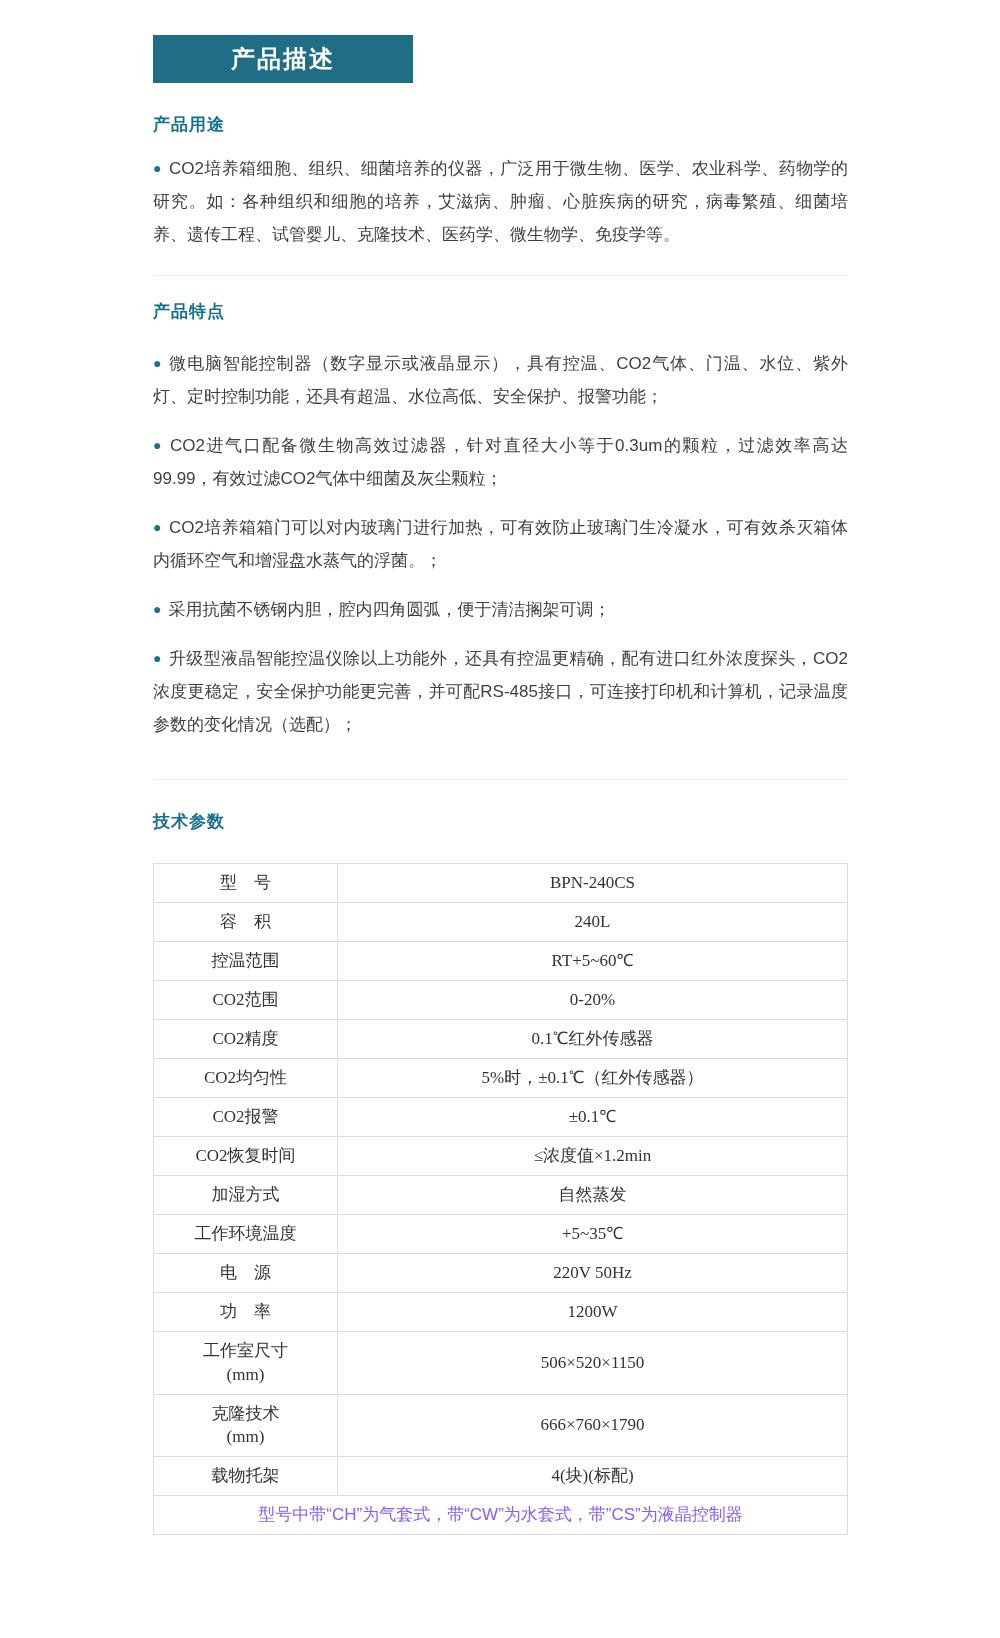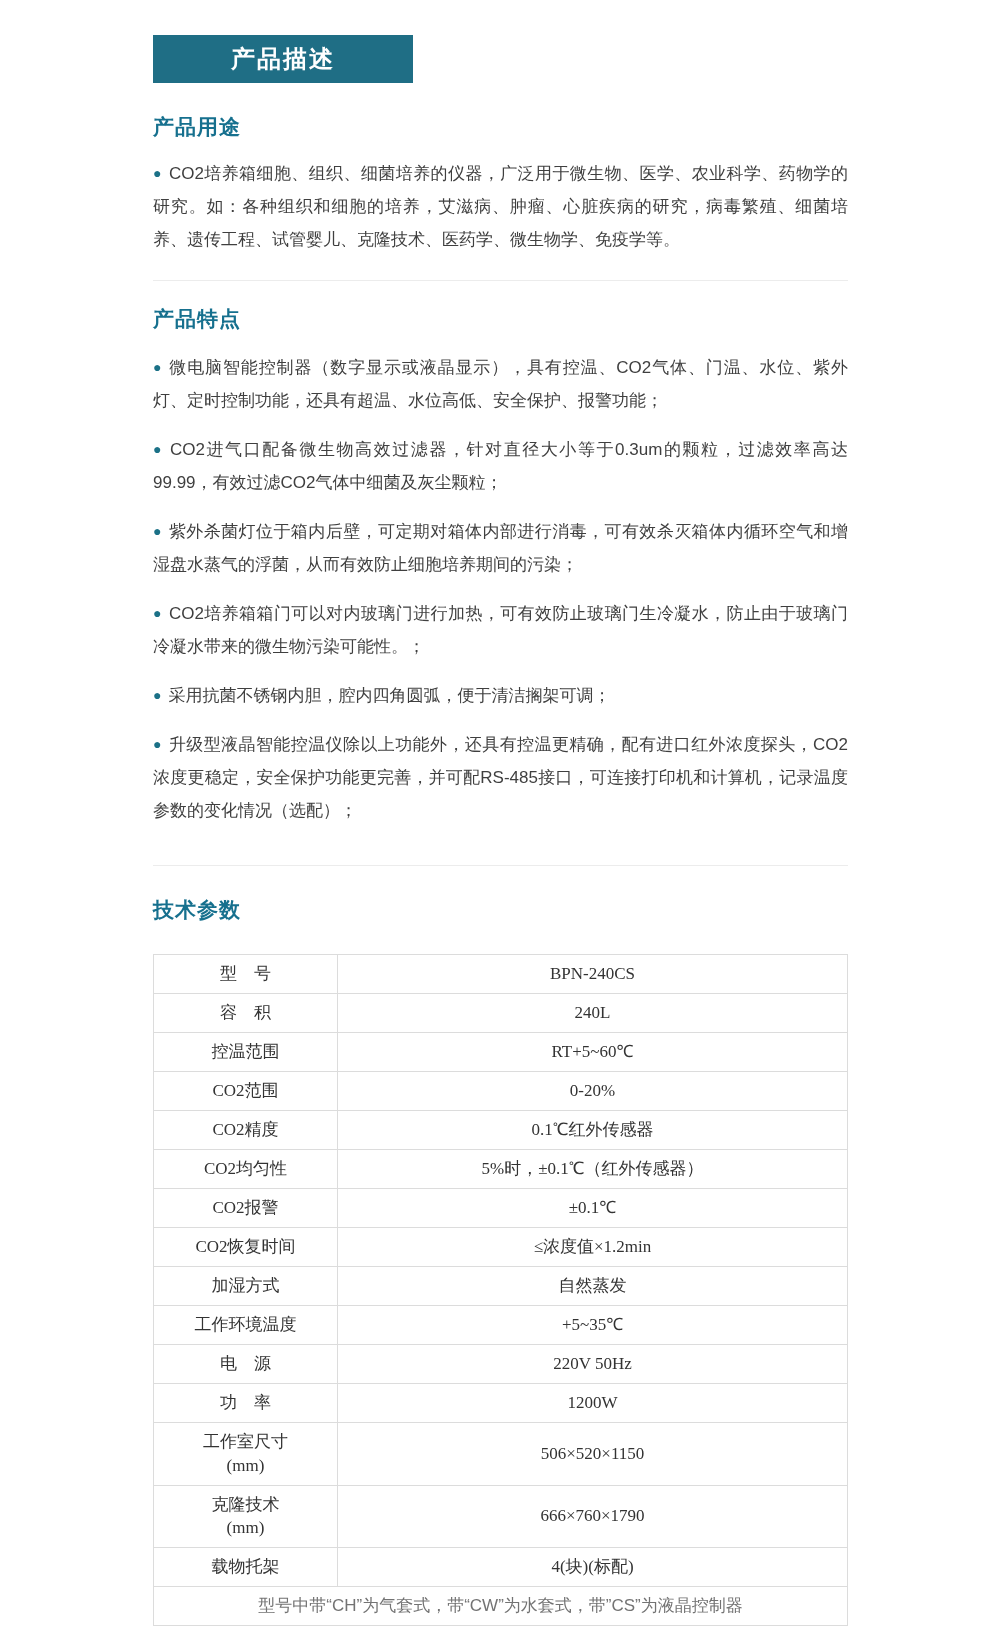--- a/index.html
+++ b/index.html
@@ -29,26 +29,26 @@
     font-weight: bold;
     display: flex;
     align-items: center;
     justify-content: center;
     letter-spacing: 2px;
     margin-bottom: 30px;
   }
 
   h2.section-heading {
     color: #16708e;
-    font-size: 21px;
+    font-size: 17px;
     font-weight: bold;
     letter-spacing: 1px;
   }
   .usage-heading   { margin: 0 0 16px 0; }
-  .features-heading{ margin: 24px 0 18px 0; font-family: Liberation Mono, monospace; }
+  .features-heading{ margin: 24px 0 24px 0; font-family: Liberation Mono, monospace; }
   .specs-heading   { margin: 30px 0 30px 0; }
 
   .bullet-item {
     font-size: 17px;
     line-height: 33px;
     color: #3f3f3f;
     margin-bottom: 16px;
     text-align: justify;
   }
   .bullet-item .dot {
@@ -87,21 +87,21 @@
     white-space: pre-line;
     font-family: Liberation Serif, serif;
   }
   td.spec-value {
     padding-left: 152px;
     text-align: center;
     font-family: Liberation Serif, serif;
   }
   td.spec-note {
     text-align: center;
-    color: #737373;
+    color: #8b5cf6;
     height: 41px;
   }
 </style>
 </head>
 <body>
 
 <div class="page">
 
   <div class="banner">
     <span>产品描述</span>
@@ -113,22 +113,21 @@
     <p class="bullet-item"><span class="dot">●</span><span>CO2培养箱细胞、组织、细菌培养的仪器，广泛用于微生物、医学、农业科学、药物学的研究。如：各种组织和细胞的培养，艾滋病、肿瘤、心脏疾病的研究，病毒繁殖、细菌培养、遗传工程、试管婴儿、克隆技术、医药学、微生物学、免疫学等。</span></p>
   </div>
 
   <hr class="divider">
 
   <h2 class="section-heading features-heading">产品特点</h2>
 
   <div class="features-list">
     <p class="bullet-item"><span class="dot">●</span><span>微电脑智能控制器（数字显示或液晶显示），具有控温、CO2气体、门温、水位、紫外灯、定时控制功能，还具有超温、水位高低、安全保护、报警功能；</span></p>
     <p class="bullet-item"><span class="dot">●</span><span>CO2进气口配备微生物高效过滤器，针对直径大小等于0.3um的颗粒，过滤效率高达 99.99，有效过滤CO2气体中细菌及灰尘颗粒；</span></p>
-    <p class="bullet-item"><span class="dot">●</span><span>紫外杀菌灯位于箱内后壁，可定期对箱体内部进行消毒，可有效杀灭箱体内循环空气和增湿盘水蒸气的浮菌，从而有效防止细胞培养期间的污染；</span></p>
-    <p class="bullet-item"><span class="dot">●</span><span>CO2培养箱箱门可以对内玻璃门进行加热，可有效防止玻璃门生冷凝水，防止由于玻璃门冷凝水带来的微生物污染可能性。；</span></p>
+    <p class="bullet-item"><span class="dot">●</span><span>CO2培养箱箱门可以对内玻璃门进行加热，可有效防止玻璃门生冷凝水，可有效杀灭箱体内循环空气和增湿盘水蒸气的浮菌。；</span></p>
     <p class="bullet-item"><span class="dot">●</span><span>采用抗菌不锈钢内胆，腔内四角圆弧，便于清洁搁架可调；</span></p>
     <p class="bullet-item"><span class="dot">●</span><span>升级型液晶智能控温仪除以上功能外，还具有控温更精确，配有进口红外浓度探头，CO2浓度更稳定，安全保护功能更完善，并可配RS-485接口，可连接打印机和计算机，记录温度参数的变化情况（选配）；</span></p>
   </div>
 
   <hr class="divider divider-2">
 
   <h2 class="section-heading specs-heading">技术参数</h2>
 
   <table class="specs-table">
     <tbody>

